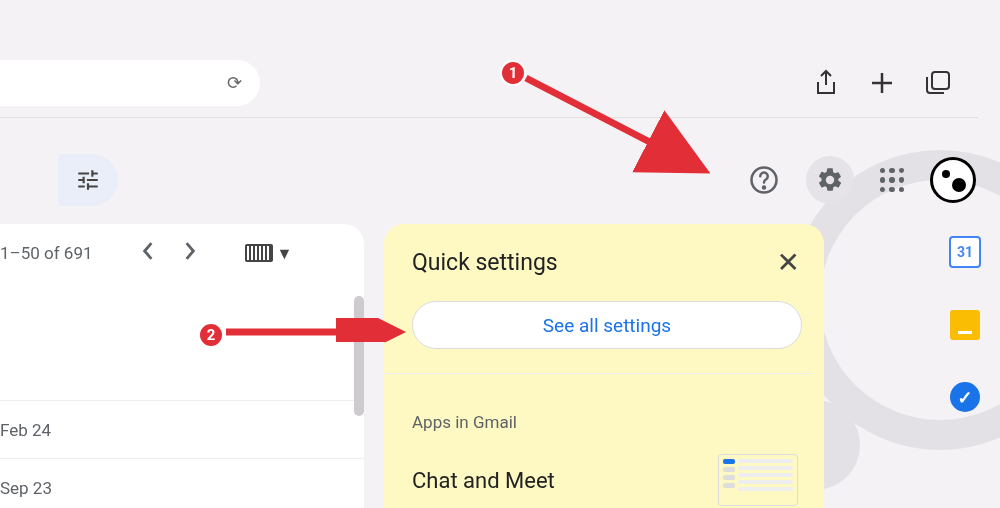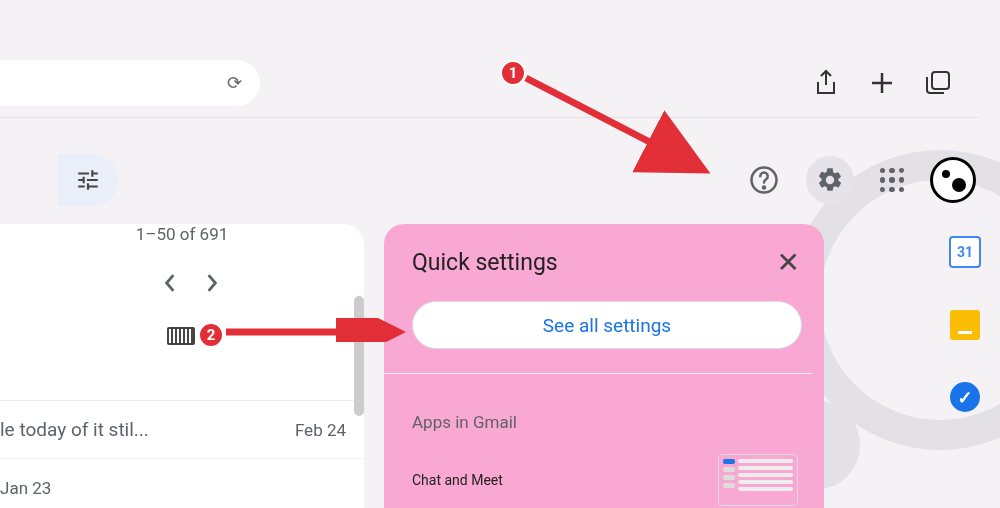--- a/index.html
+++ b/index.html
@@ -85,21 +85,21 @@
       display: flex;
     }
     .inbox-panel {
       width: 364px;
       background: #fff;
       border-top-right-radius: 20px;
       position: relative;
     }
     .inbox-header {
       height: 58px; display: flex; align-items: center;
-      padding: 0 14px; gap: 30px; flex-direction: column;
+      padding: 0 0; gap: 30px;
     }
     .pager-text { color: #5f6368; font-size: 17px; }
     .pager-arrows { display: flex; gap: 28px; color: #5f6368; margin-left: 18px; }
     .input-indicator { margin-left: 18px; display: flex; align-items: center; gap: 4px; color: #444; }
     .keyboard-icon { width: 28px; height: 18px; background:#444; border-radius:2px; position:relative; }
     .keyboard-icon::after { content:''; position:absolute; inset:2px; background: repeating-linear-gradient(90deg,#fff 0 2px,#444 2px 4px); }
     .inbox-scrollbar {
       position: absolute; right: 0; top: 72px; width: 10px; height: 120px;
       background: #cecbcf; border-radius: 5px;
     }
@@ -108,38 +108,38 @@
       height: 58px; display: flex; align-items: center;
       padding: 0 18px 0 0; border-top: 1px solid #eee;
       color: #5f6368; font-size: 19px;
     }
     .email-subj { flex: 1; white-space: nowrap; overflow: hidden; text-overflow: ellipsis; }
     .email-date { font-size: 17px; }
     
     .settings-panel {
       margin-left: 20px;
       width: 440px;
-      background: #f9a8d4;
+      background: #fef9c3;
       border-radius: 20px 20px 0 0;
       padding: 22px 12px 16px 28px;
     }
     .settings-head { display: flex; align-items: center; justify-content: space-between; padding-right: 12px; }
     .settings-title { font-size: 23px; color: #222; }
     .close-x { font-size: 28px; color: #444; font-weight: 300; }
     .see-all-btn {
       margin-top: 22px;
       width: 390px; height: 48px;
       border: 1px solid #dadce0; border-radius: 24px;
       display: flex; align-items: center; justify-content: center;
       color: #1a73e8; font-size: 19px; background:#fff;text-align:center;
     }
     .divider { margin-top: 24px; border-top: 1px solid #eee; margin-left:-28px; }
     .section-label { margin-top: 38px; color: #5f6368; font-size: 17px; }
     .chat-row { margin-top: 22px; display: flex; align-items: center; justify-content: space-between; padding-right:14px; }
-    .chat-label { font-size: 14px; color: #222; }
+    .chat-label { font-size: 22px; color: #222; }
     .chat-thumb {
       width: 80px; height: 52px; border: 1px solid #dadce0; border-radius: 4px;
       display: flex; padding: 4px; gap: 3px;
     }
     .chat-thumb .col-a { width: 12px; display:flex; flex-direction:column; gap:3px; }
     .chat-thumb .col-a span { height:5px; background:#ddd; border-radius:2px; }
     .chat-thumb .col-a span:first-child { background:#1a73e8; }
     .chat-thumb .col-b { flex:1; display:flex; flex-direction:column; gap:3px; }
     .chat-thumb .col-b span { height:4px; background:#eee; border-radius:2px; }
     
@@ -251,25 +251,24 @@
         </span>
       </div>
       <div class="input-indicator">
         <div class="keyboard-icon"></div>
         <span>▼</span>
       </div>
     </div>
     <div class="inbox-scrollbar"></div>
     <div class="email-list">
       <div class="email-row">
-        <span class="email-subj">le today of it stil...</span>
         <span class="email-date">Feb 24</span>
       </div>
       <div class="email-row">
-        <span class="email-date">Jan 23</span>
+        <span class="email-date">Sep 23</span>
       </div>
     </div>
   </div>
 
   <div class="settings-panel">
     <div class="settings-head">
       <span class="settings-title">Quick settings</span>
       <span class="close-x">✕</span>
     </div>
     <button class="see-all-btn">See all settings</button>

